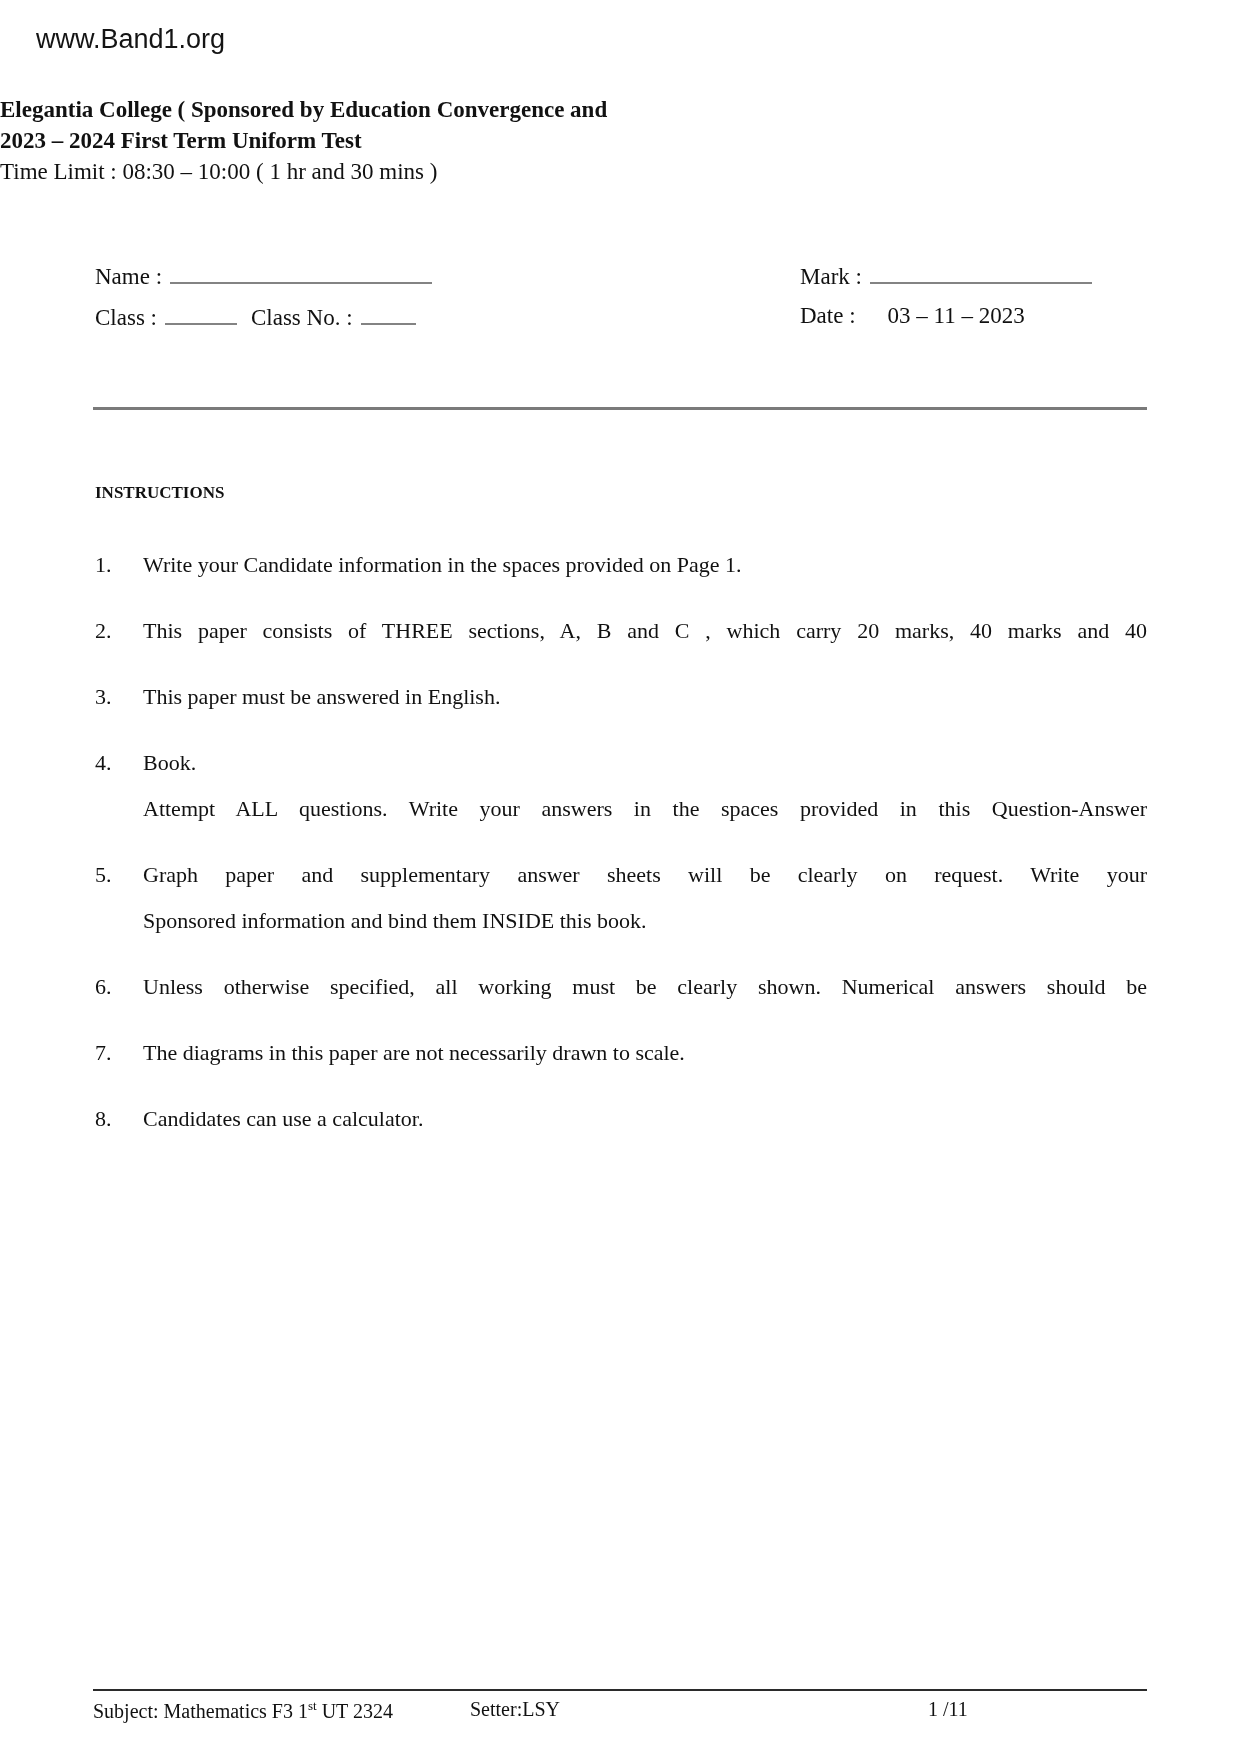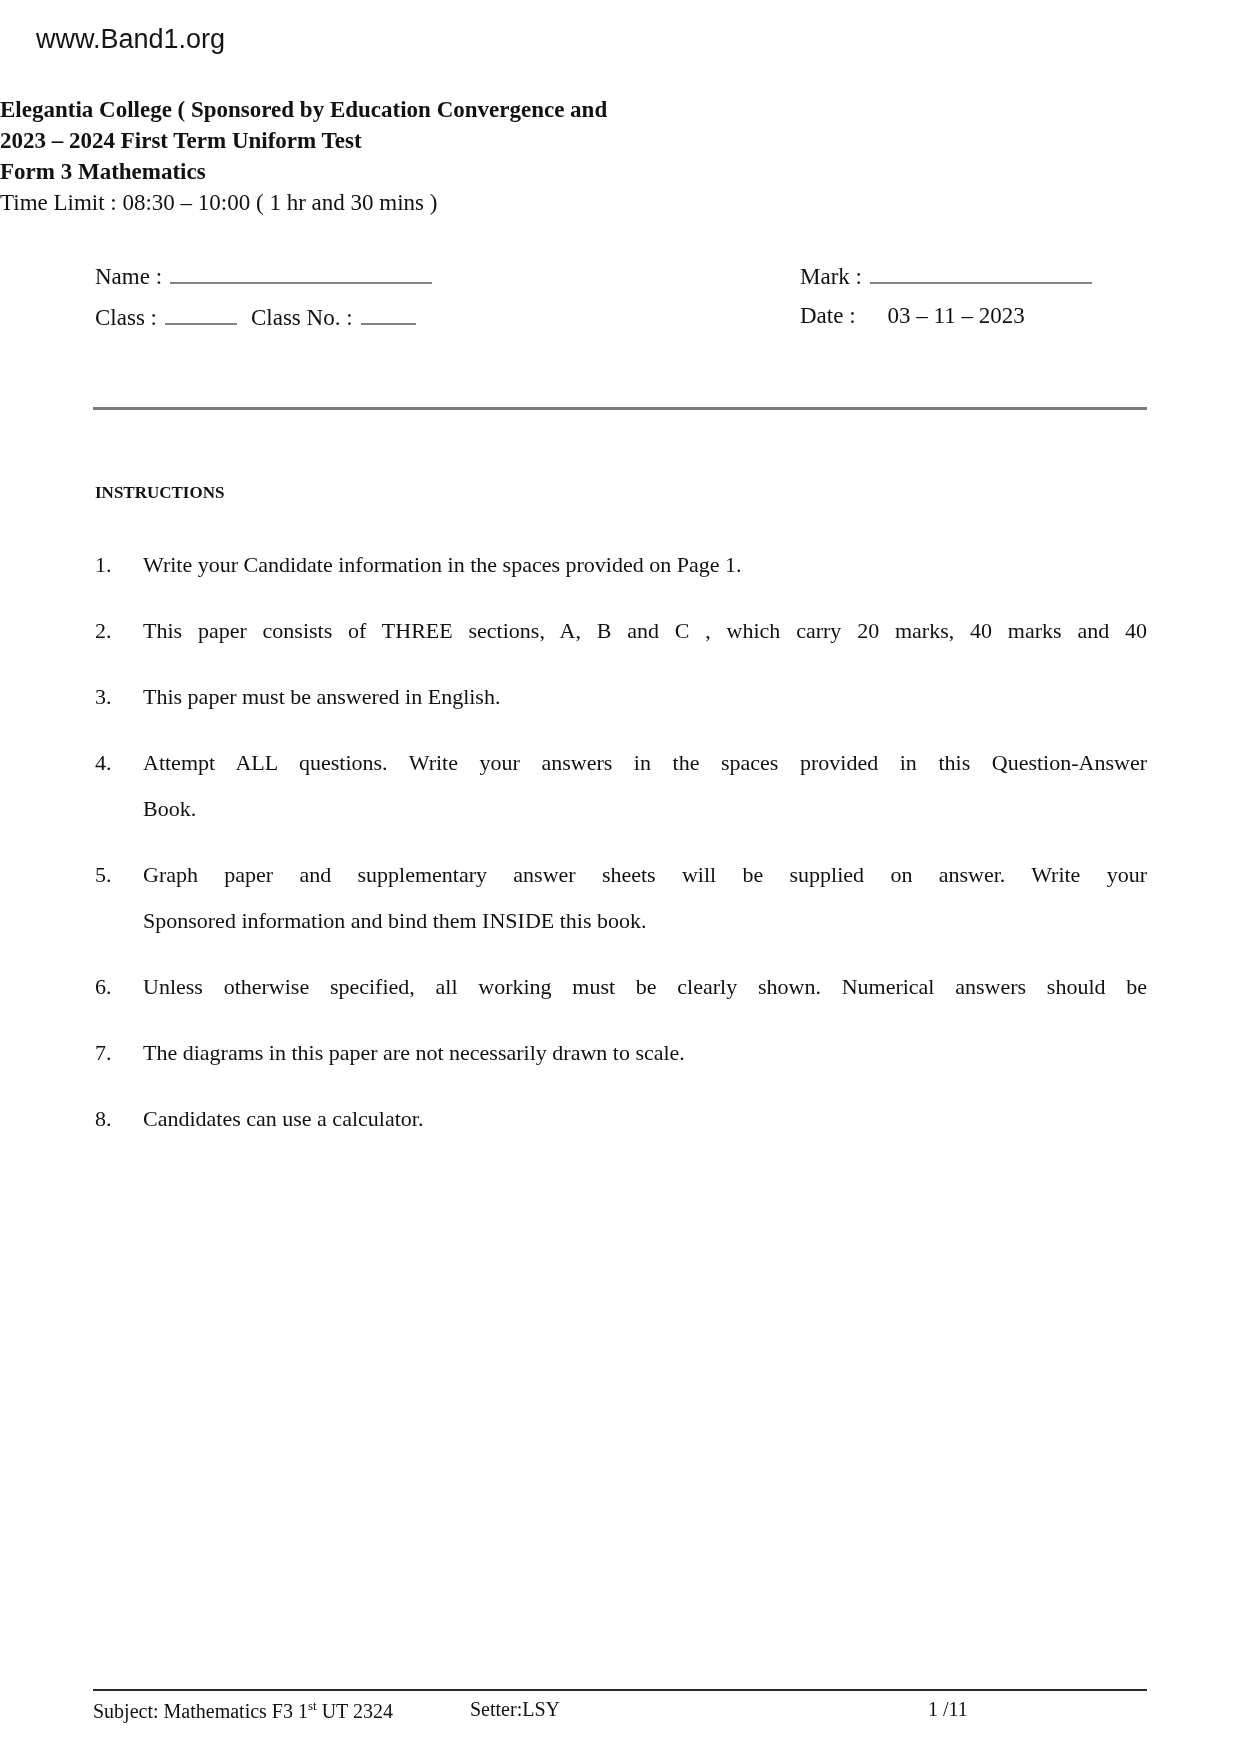--- a/index.html
+++ b/index.html
@@ -116,21 +116,20 @@
 </head>
 <body>
 
 <div class="page">
 
   <div class="watermark">www.Band1.org</div>
 
   <div class="title-block">
     <div class="bold">Elegantia College ( Sponsored by Education Convergence and</div>
     <div class="bold">2023 – 2024 First Term Uniform Test</div>
-    <div class="bold">Form 3 Mathematics</div>
     <div class="time-limit">Time Limit : 08:30 – 10:00 ( 1 hr and 30 mins )</div>
   </div>
 
   <div class="info row-name">
     <span>Name :</span><span class="blank blank-name"></span>
   </div>
 
   <div class="info row-mark">
     <span>Mark :</span><span class="blank blank-mark"></span>
   </div>
@@ -165,29 +164,29 @@
     <div class="item">
       <div class="num">3.</div>
       <div class="body">
         <div class="line">This paper must be answered in English.</div>
       </div>
     </div>
 
     <div class="item">
       <div class="num">4.</div>
       <div class="body">
+        <div class="line">Book.</div>
         <div class="line jl">Attempt ALL questions. Write your answers in the spaces provided in this Question-Answer</div>
-        <div class="line">Book.</div>
       </div>
     </div>
 
     <div class="item">
       <div class="num">5.</div>
       <div class="body">
-        <div class="line jl">Graph paper and supplementary answer sheets will be supplied on answer. Write your</div>
+        <div class="line jl">Graph paper and supplementary answer sheets will be clearly on request. Write your</div>
         <div class="line">Sponsored information and bind them INSIDE this book.</div>
       </div>
     </div>
 
     <div class="item">
       <div class="num">6.</div>
       <div class="body">
         <div class="line jl">Unless otherwise specified, all working must be clearly shown. Numerical answers should be</div>
       </div>
     </div>

